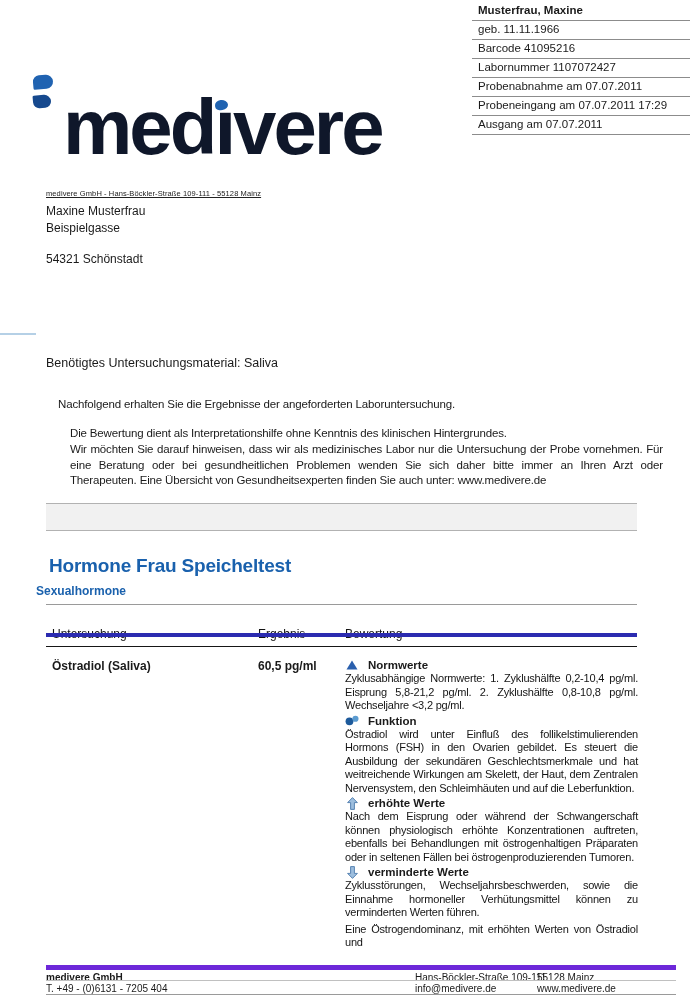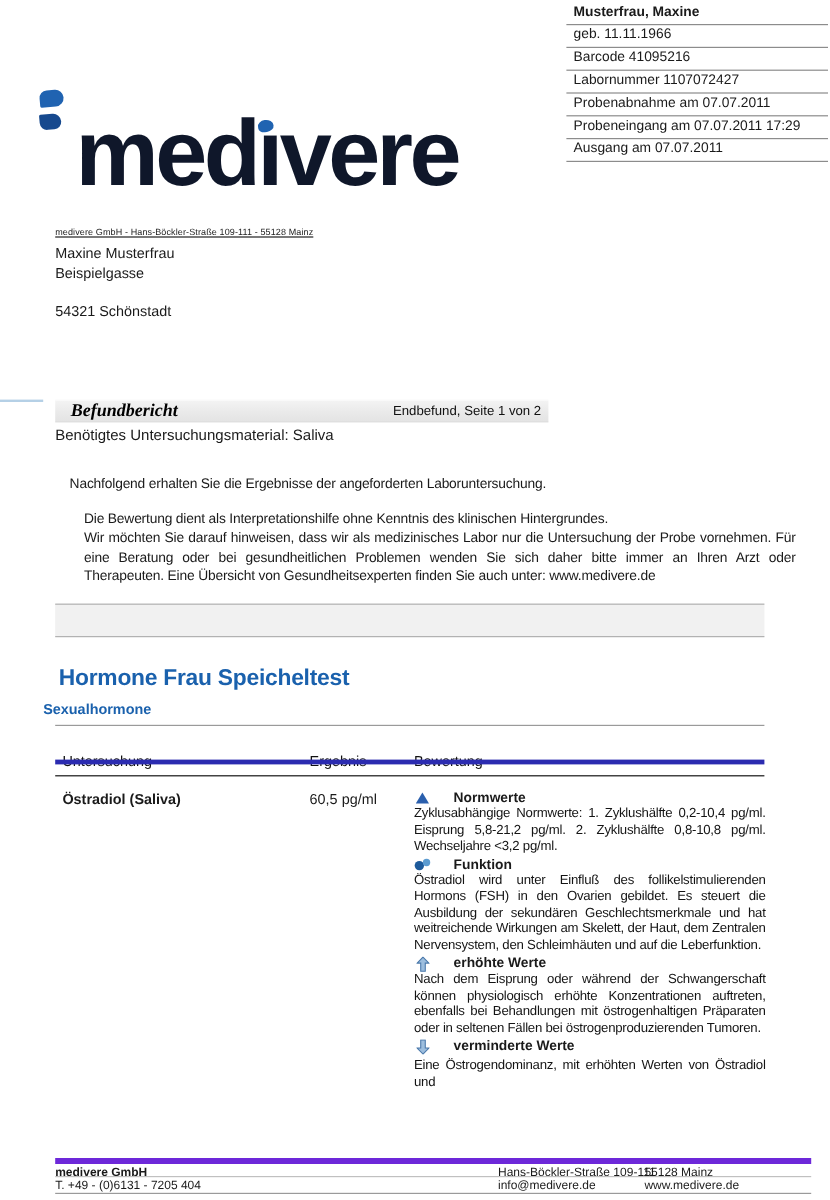--- a/index.html
+++ b/index.html
@@ -49,24 +49,24 @@
   .sub-rule { position:absolute; left:46px; top:604px; width:591px; height:1px; background:#9a9a9a; }
 
   
   .th { position:absolute; top:611px; font-size:12px; color:#111;margin-top:16px; }
   .th-1 { left:52px; } .th-2 { left:258px; } .th-3 { left:345px; }
   .blue-rule { position:absolute; left:46px; top:633px; width:591px; height:2px;
     border-top:2px solid #2b2bb0; border-bottom:2px solid #2b2bb0; }
   .black-rule { position:absolute; left:46px; top:646px; width:591px; height:1px; background:#161616; }
 
   .result-name  { position:absolute; left:52px;  top:659px; font-size:12px; font-weight:bold; }
-  .result-value { position:absolute; left:258px; top:659px; font-size:12px; font-weight:normal; }
+  .result-value { position:absolute; left:258px; top:659px; font-size:12px; font-weight:bold; }
 
   .bewertung { position:absolute; left:345px; top:657px; width:293px; }
-  .bw-head { display:flex; align-items:center; gap:19px; font-size:11.5px; font-weight:bold; line-height:14px; margin-top:1px; }
+  .bw-head { display:flex; align-items:center; gap:9px; font-size:11.5px; font-weight:bold; line-height:14px; margin-top:1px; }
   .bw-head .ic { display:inline-flex; width:14px; justify-content:center; flex:0 0 auto; }
   .bw-text { font-size:11px; letter-spacing:-0.2px; line-height:13.5px; text-align:justify; color:#141414; }
   .bw-text.last { margin-top:3px; }
 
   
   .footer { position:absolute; left:46px; top:965px; width:630px; font-size:10px; }
   .f-row { position:relative; height:15px; border-top:5px solid #6d28d9; }
   .f-row.second { border-top:1px solid #c0c0c0; border-bottom:1px solid #9a9a9a; }
   .f-cell { position:absolute; top:2px; white-space:nowrap; }
   .f-c1 { left:0; } .f-c2 { left:369px; } .f-c3 { left:491px; }
@@ -97,24 +97,20 @@
 
   <div class="sender">medivere GmbH - Hans-Böckler-Straße 109-111 - 55128 Mainz</div>
   <div class="recipient">
     <div>Maxine Musterfrau</div>
     <div>Beispielgasse</div>
     <div class="city">54321 Schönstadt</div>
   </div>
 
   <div class="fold-mark"></div>
 
-  <div class="report-bar">
-    <span class="report-title">Befundbericht</span>
-    <span class="report-status">Endbefund, Seite 1 von 2</span>
-  </div>
 
   <div class="material">Benötigtes Untersuchungsmaterial: Saliva</div>
 
   <div class="intro1">Nachfolgend erhalten Sie die Ergebnisse der angeforderten Laboruntersuchung.</div>
   <div class="intro2"><span>Die Bewertung dient als Interpretationshilfe ohne Kenntnis des klinischen Hintergrundes.</span><br><span>Wir möchten Sie darauf hinweisen, dass wir als medizinisches Labor nur die Untersuchung der Probe vornehmen. Für eine Beratung oder bei gesundheitlichen Problemen wenden Sie sich daher bitte immer an Ihren Arzt oder Therapeuten. Eine Übersicht von Gesundheitsexperten finden Sie auch unter: www.medivere.de</span></div>
 
   <div class="section-bar">
     <span class="section-title">Hormone Frau Speicheltest</span>
   </div>
 
@@ -164,20 +160,21 @@
     <div class="bw-text">Nach dem Eisprung oder während der Schwangerschaft können physiologisch erhöhte Konzentrationen auftreten, ebenfalls bei Behandlungen mit östrogenhaltigen Präparaten oder in seltenen Fällen bei östrogenproduzierenden Tumoren.</div>
 
     <div class="bw-head">
       <span class="ic">
         <svg width="11" height="13" viewBox="0 0 11 13">
             <path d="M5.5 12.4 L10.4 7.4 L7.4 7.4 L7.4 0.6 L3.6 0.6 L3.6 7.4 L0.6 7.4 Z" fill="#9dbede" stroke="#4b79ab" stroke-width="0.9"></path>
           </svg>
       </span>
       <span>verminderte Werte</span>
     </div>
+    <div class="bw-text">Zyklusstörungen, Wechseljahrsbeschwerden, sowie die Einnahme hormoneller Verhütungsmittel können zu verminderten Werten führen.</div>
 
     <div class="bw-text last">Eine Östrogendominanz, mit erhöhten Werten von Östradiol und</div>
 
   </div>
 
   <div class="footer">
     <div class="f-row">
       <span class="f-cell f-c1 f-bold">medivere GmbH</span>
       <span class="f-cell f-c2">Hans-Böckler-Straße 109-111</span>
       <span class="f-cell f-c3">55128 Mainz</span>

